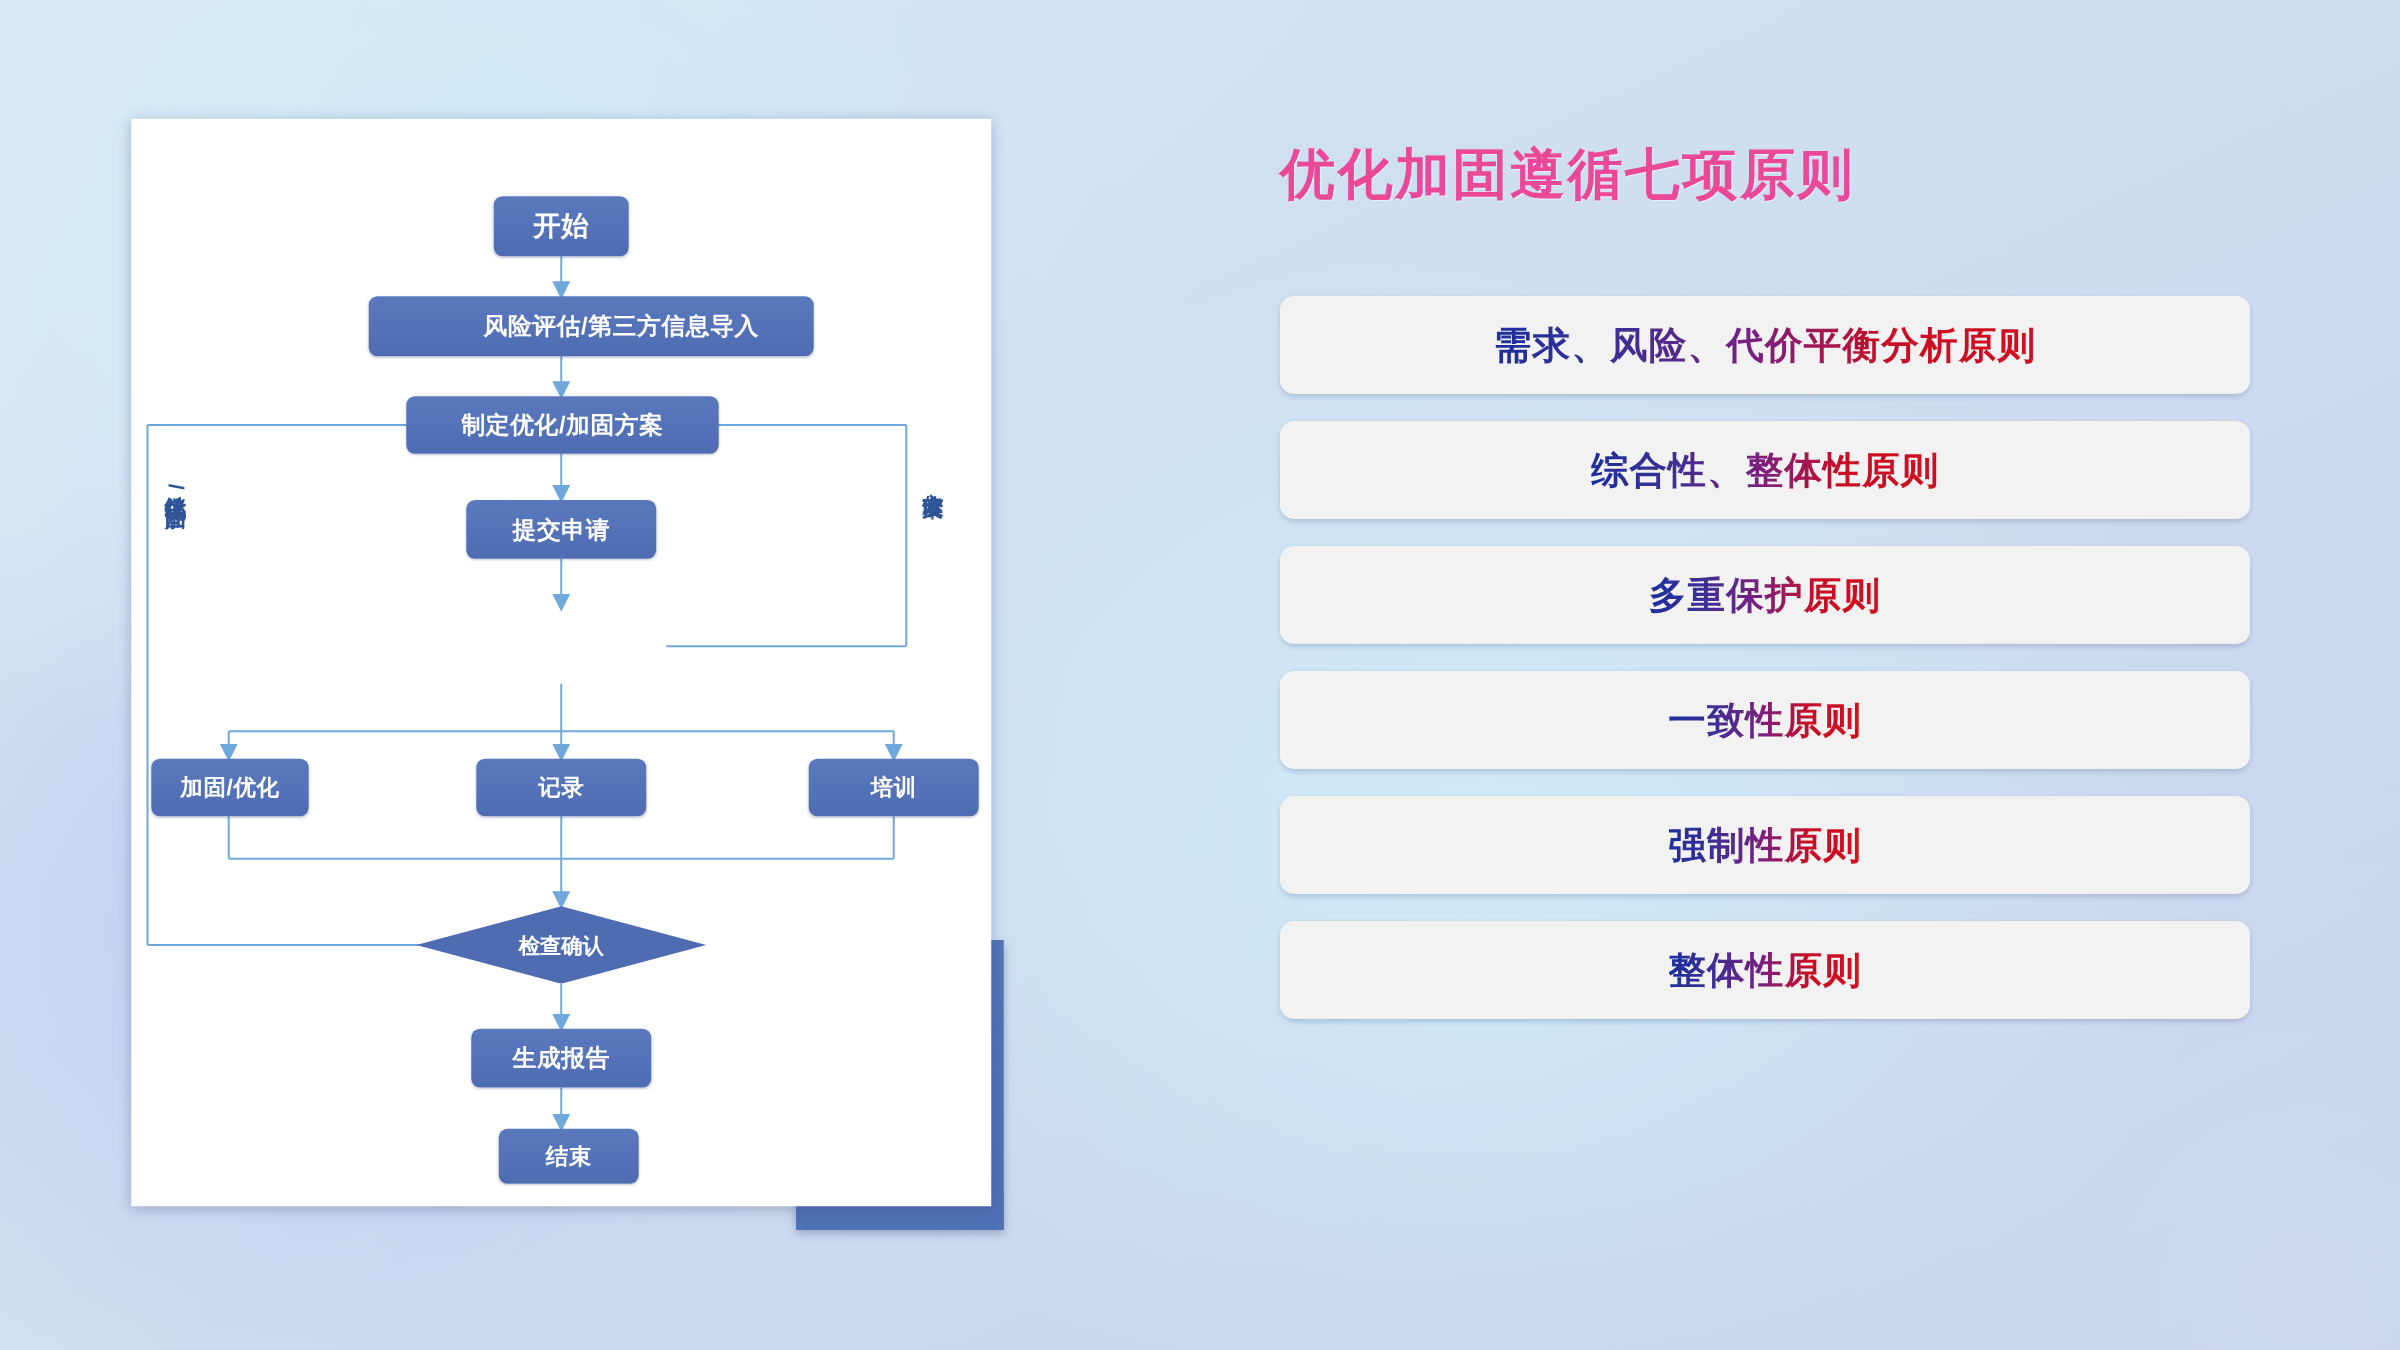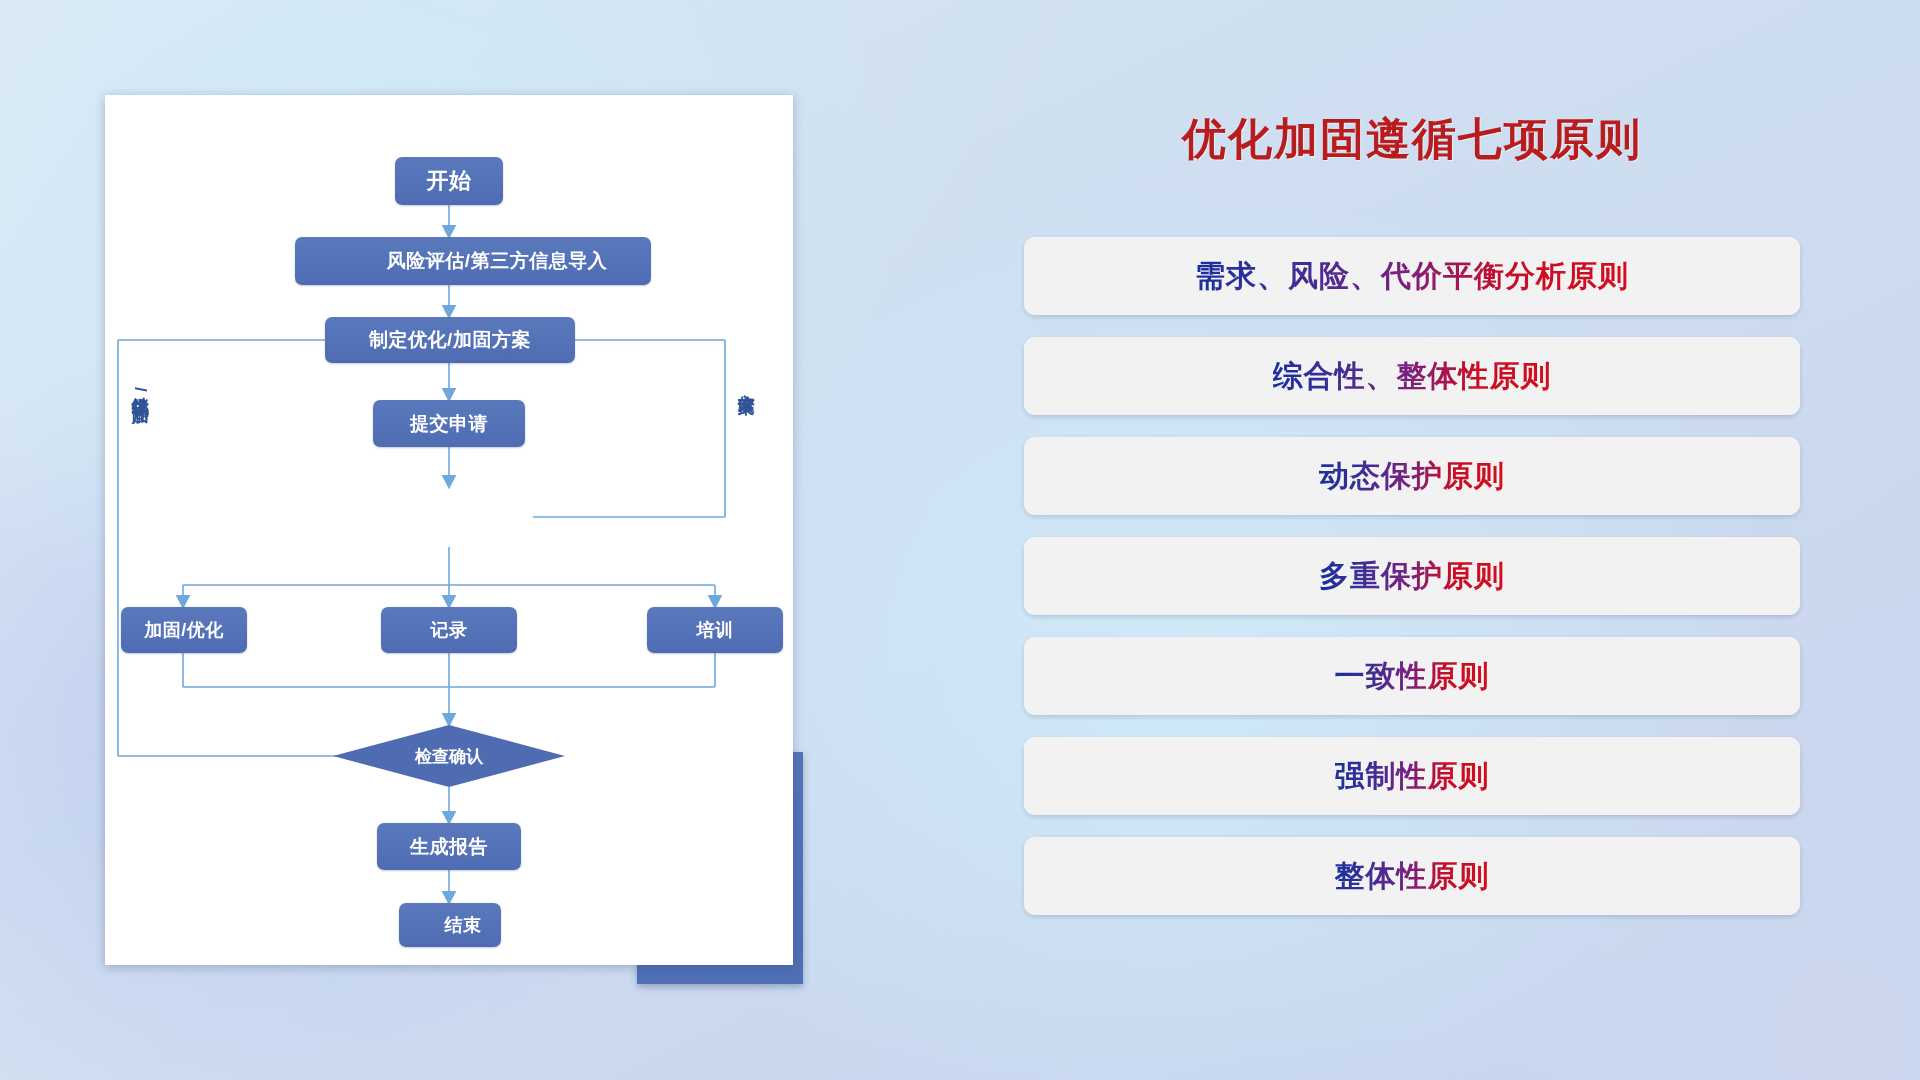--- a/index.html
+++ b/index.html
@@ -62,23 +62,22 @@
     text-orientation:upright;
     color:#2f5597;font-weight:bold;font-size:17px;
     letter-spacing:1px;line-height:1.05;
     white-space:nowrap;
   }
   .vlabel.slash{text-orientation:mixed;}
 
   
   #right-title{
     position:absolute;left:1024px;top:110px;width:776px;
-    text-align:center;
     font-size:44px;font-weight:bold;letter-spacing:2px;
-    color:#b91c1c;
+    color:#ec4899;
     text-shadow:1px 1px 0 rgba(255,255,255,.55);
   }
   #cards{position:absolute;left:1024px;top:237px;width:776px;}
   .p-card{
     position:relative;
     height:78px;margin-bottom:22px;
     border-radius:12px;
     background:#fef9c3;
     display:flex;align-items:center;justify-content:center;
     box-shadow:0 2px 4px rgba(60,80,130,.22);
@@ -185,21 +184,21 @@
     </svg>
     <div class="dlabel" style="font-size:17px;">
       <span>检查确认</span>
     </div>
   </div>
 
   <div class="node" style="left:272px;top:728px;width:144px;height:47px;font-size:19px;">
     <span>生成报告</span>
   </div>
 
-  <div class="node" style="left:294px;top:808px;width:76px;height:44px;font-size:18px;padding-left:26px;">
+  <div class="node" style="left:294px;top:808px;width:112px;height:44px;font-size:18px;">
     <span>结束</span>
   </div>
 
   <div class="vlabel slash" style="left:26px;top:288px;">继续优化/加固</div>
 
   <div class="vlabel" style="left:632px;top:286px;">方案修改</div>
 </div>
 
 <div id="right-title">优化加固遵循七项原则</div>
 
@@ -210,25 +209,20 @@
       <span class="p-text">需求、风险、代价平衡分析原则</span>
     </div>
   </div>
 
   <div class="p-card">
     <div class="p-card-inner">
       <span class="p-text">综合性、整体性原则</span>
     </div>
   </div>
 
-  <div class="p-card">
-    <div class="p-card-inner">
-      <span class="p-text">动态保护原则</span>
-    </div>
-  </div>
 
   <div class="p-card">
     <div class="p-card-inner">
       <span class="p-text">多重保护原则</span>
     </div>
   </div>
 
   <div class="p-card">
     <div class="p-card-inner">
       <span class="p-text">一致性原则</span>

